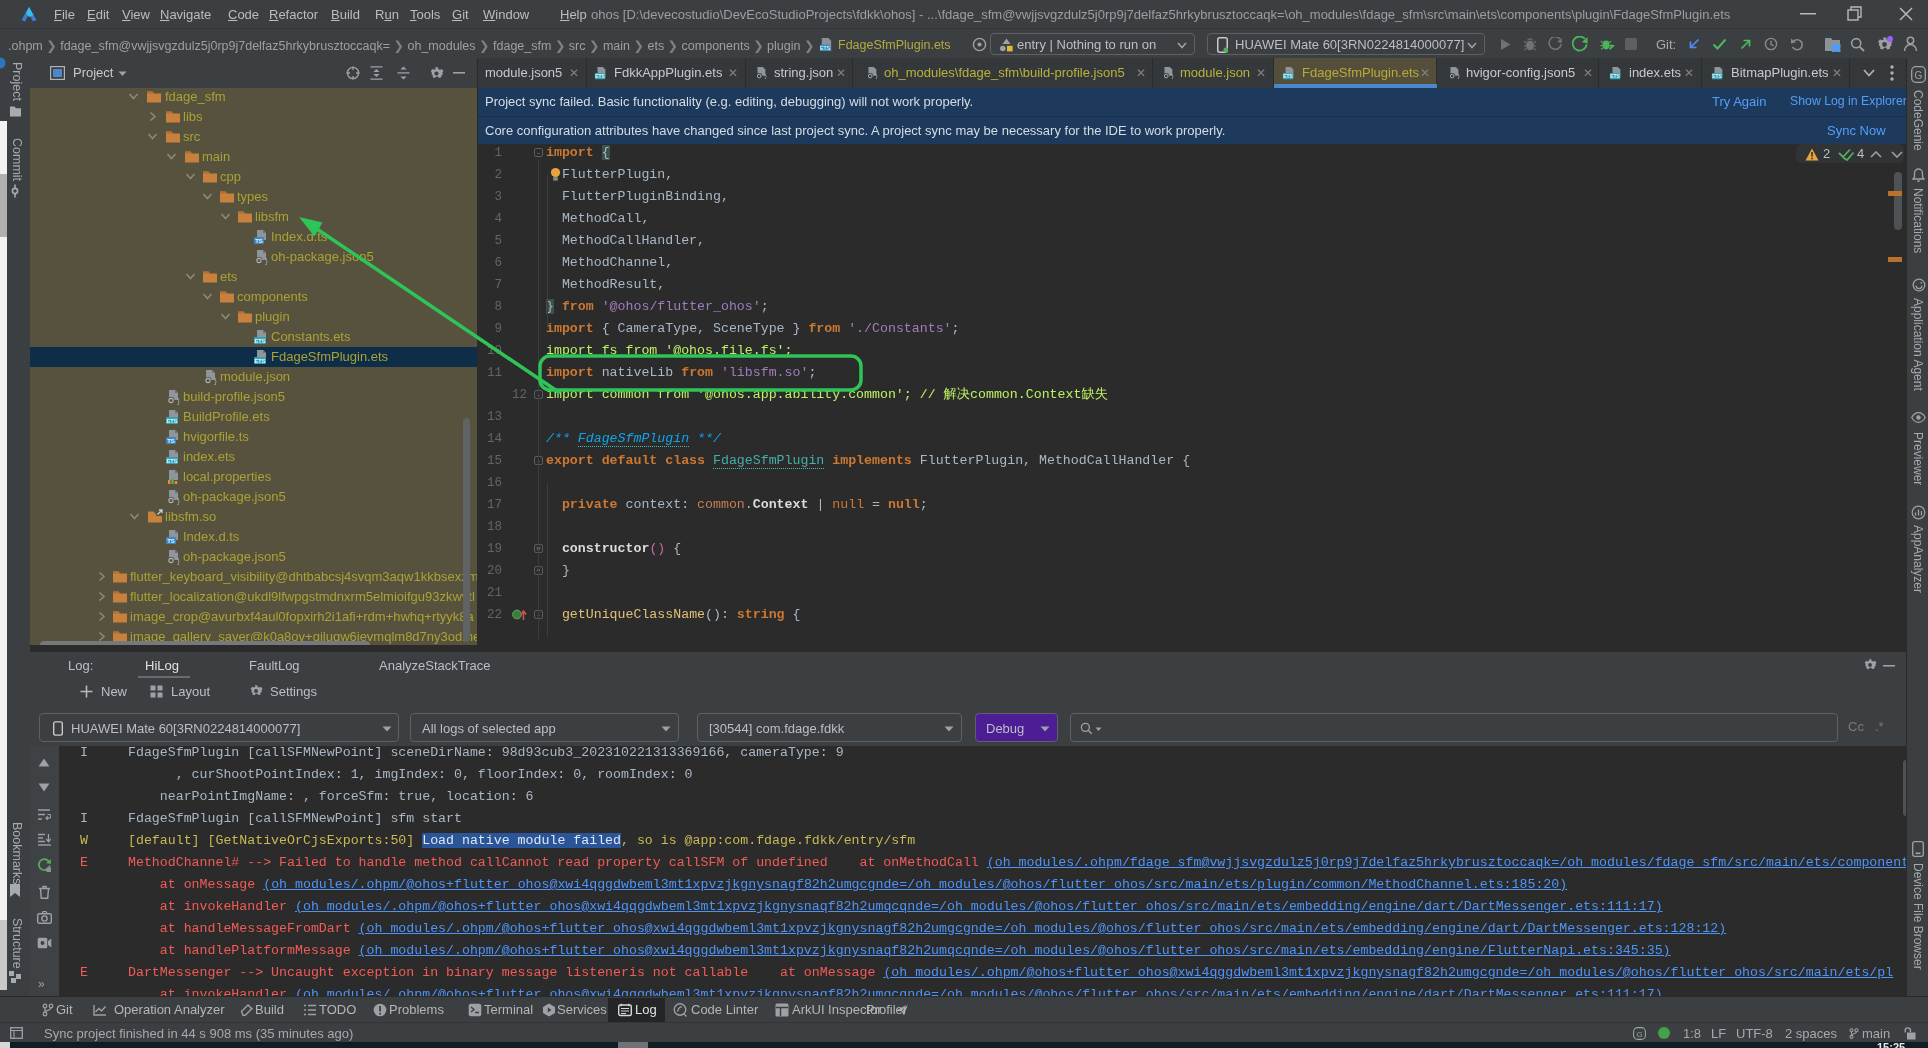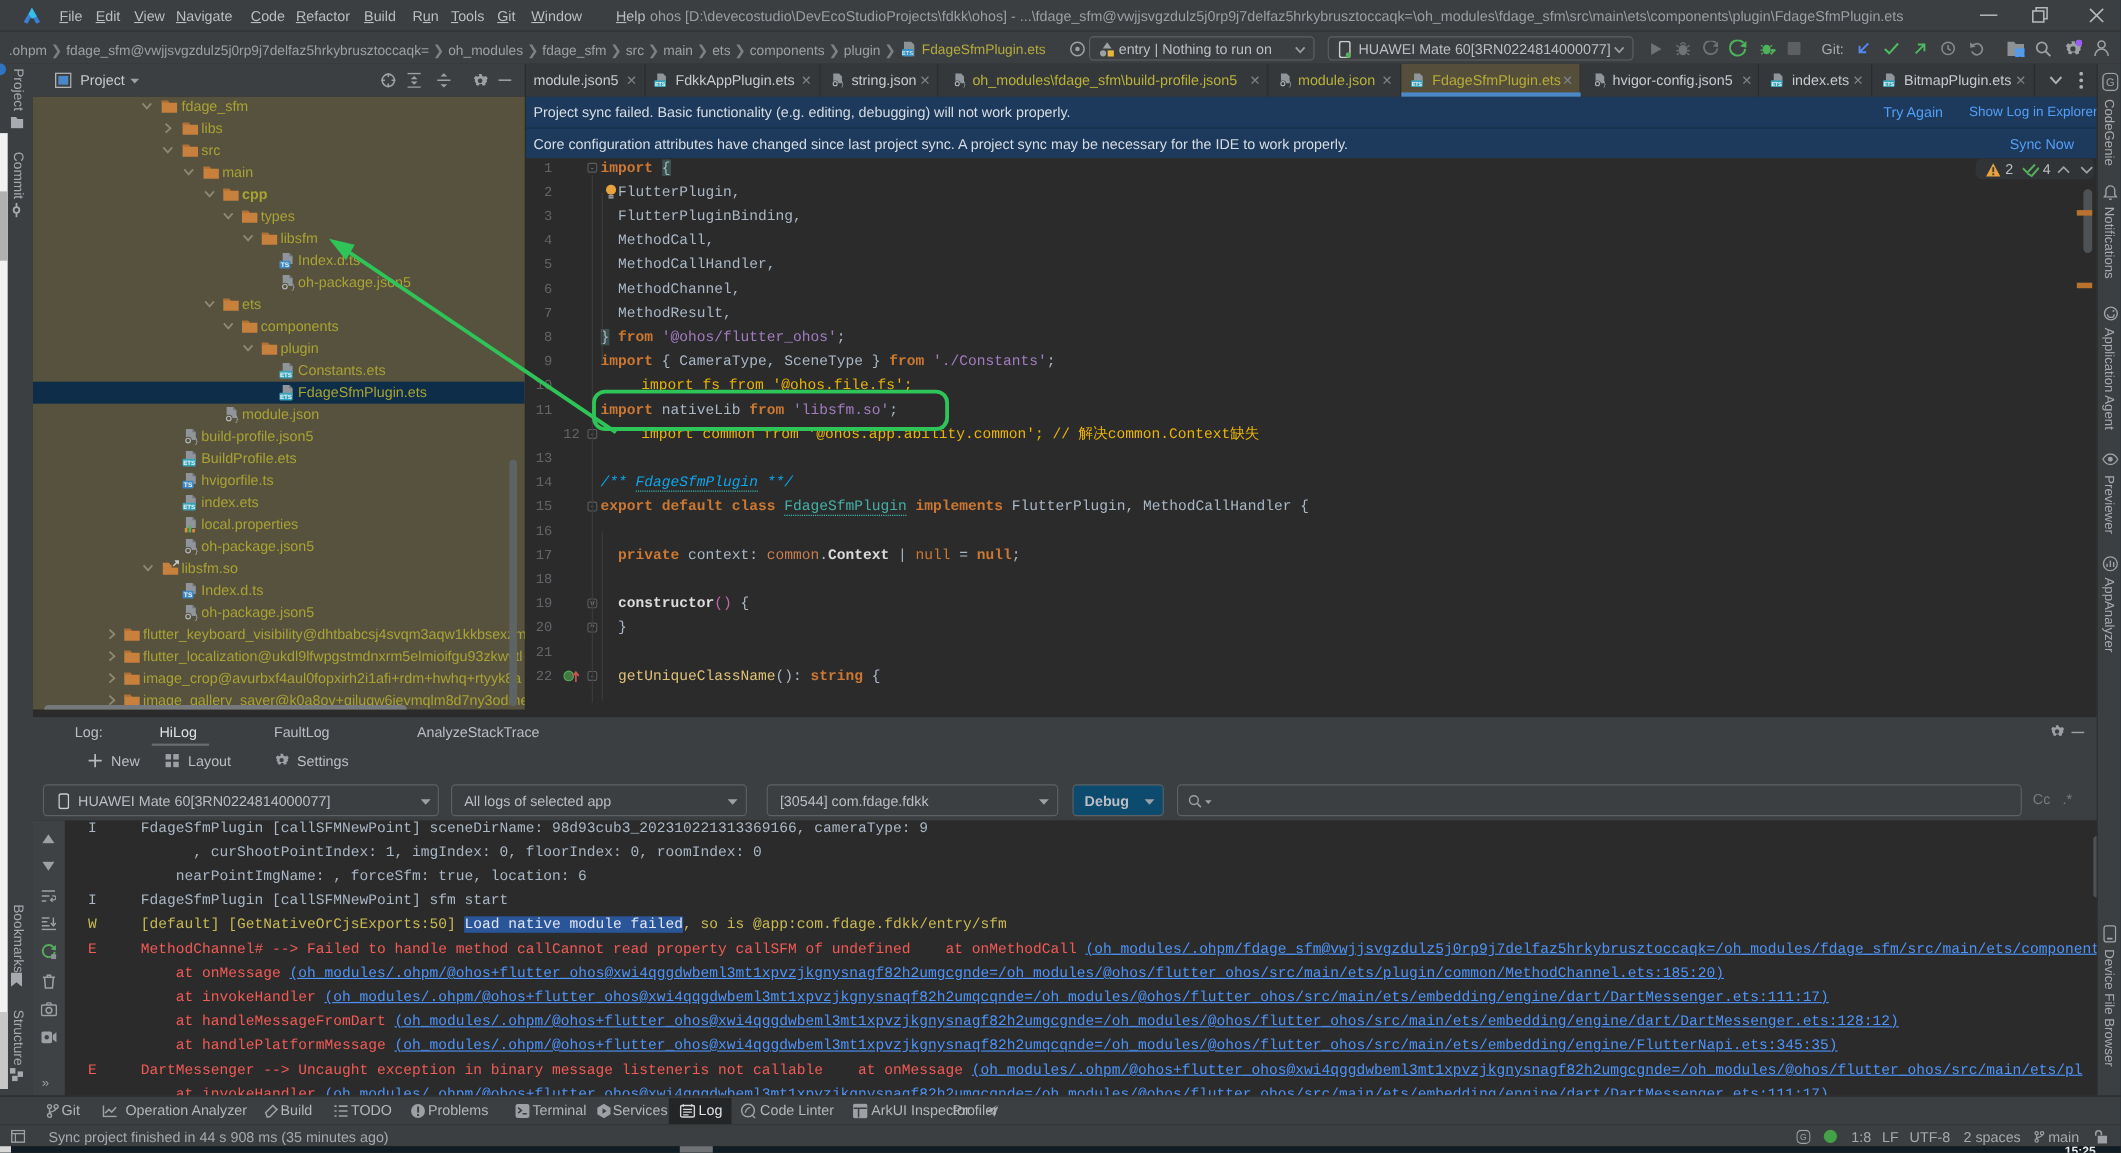--- a/index.html
+++ b/index.html
@@ -32,21 +32,21 @@
 .banner{left:478px;width:1428px;height:28px;background:#1d3a5c;color:#d5dce3;font-size:13px;}
 .banner .bl{position:absolute;color:#549ef7;}
 #code{left:478px;top:144px;width:1428px;height:508px;background:#2b2b2b;}
 .ln{position:absolute;left:0px;width:24px;text-align:right;color:#616569;
   font-family:"Liberation Mono",monospace;font-size:12.5px;height:22px;line-height:22px;}
 .cline{position:absolute;left:68px;height:22px;line-height:22px;white-space:pre;
   font-family:"Liberation Mono",monospace;font-size:13.25px;color:#a9b7c6;}
 .kw{color:#cc7832;font-weight:bold;}
 .kwp{color:#cc7832;}
 .str{color:#a27cc0;}
-.gr{color:#eab308;margin-left:37px;}
+.gr{color:#bef264;}
 .cmt{color:#0ea5e9;font-style:italic;}
 .typ{color:#c77d51;}
 .fn{color:#e0c178;}
 .cls{color:#45b0a8;}
 .wb{color:#dcdcdc;font-weight:bold;}
 .pink{color:#cc66a8;}
 .bhl{background:#3b514d;}
 
 #rightstripe{left:1906px;top:58px;width:22px;height:938px;background:#3c3f41;border-left:1px solid #2b2b2b;}
 
@@ -293,21 +293,21 @@
         <span class="lbl" style="left:172px;">main</span>
       </div>
     <div class="trow" style="top:79px;">
         <svg class="chev" style="left:154px;" viewBox="0 0 13 13">
           <path d="M2.5 4 L6.5 8.5 L10.5 4"></path>
         </svg>
         <svg class="ticon" style="left:172px;" viewBox="0 0 16 16">
           <path d="M1 2.5 h5.5 l1.5 2 H15 v9 H1z" fill="#c8803d"></path>
           <path d="M1 2.5 h5.5 l1.5 2 H1z" fill="#b06f34"></path>
         </svg>
-        <span class="lbl" style="left:190px;font-weight:bold;">cpp</span>
+        <span class="lbl" style="left:190px;">cpp</span>
       </div>
     <div class="trow" style="top:99px;">
         <svg class="chev" style="left:171px;" viewBox="0 0 13 13">
           <path d="M2.5 4 L6.5 8.5 L10.5 4"></path>
         </svg>
         <svg class="ticon" style="left:189px;" viewBox="0 0 16 16">
           <path d="M1 2.5 h5.5 l1.5 2 H15 v9 H1z" fill="#c8803d"></path>
           <path d="M1 2.5 h5.5 l1.5 2 H1z" fill="#b06f34"></path>
         </svg>
         <span class="lbl" style="left:207px;">types</span>
@@ -786,21 +786,21 @@
       <svg class="abs" style="left:250px;top:12px;" width="10" height="7" viewBox="0 0 10 7">
           <path d="M0.5 0.5 L5 5.5 L9.5 0.5" fill="#9da0a4"></path>
         </svg>
     </div>
     <div class="combo" style="left:667px;top:61px;width:265px;height:29px;background:#3c3f41;">
       <span class="abs" style="left:11px;top:7px;">[30544] com.fdage.fdkk</span>
       <svg class="abs" style="left:246px;top:12px;" width="10" height="7" viewBox="0 0 10 7">
           <path d="M0.5 0.5 L5 5.5 L9.5 0.5" fill="#9da0a4"></path>
         </svg>
     </div>
-    <div class="combo" style="left:945px;top:61px;width:83px;height:29px;background:#0c4a6e;font-weight:bold;">
+    <div class="combo" style="left:945px;top:61px;width:83px;height:29px;background:#4c1d95;">
       <span class="abs" style="left:10px;top:7px;">Debug</span>
       <svg class="abs" style="left:64px;top:12px;" width="10" height="7" viewBox="0 0 10 7">
           <path d="M0.5 0.5 L5 5.5 L9.5 0.5" fill="#9da0a4"></path>
         </svg>
     </div>
     <div class="combo" style="left:1040px;top:61px;width:768px;height:29px;background:#3c3f41;">
       <svg class="abs" style="left:9px;top:8px;" width="13" height="13" viewBox="0 0 15 15">
           <circle cx="6.2" cy="6.2" r="4.6" fill="none" stroke="#9da0a4" stroke-width="1.5"></circle>
           <path d="M9.8 9.8 L13.5 13.5" stroke="#9da0a4" stroke-width="1.7"></path>
         </svg>

